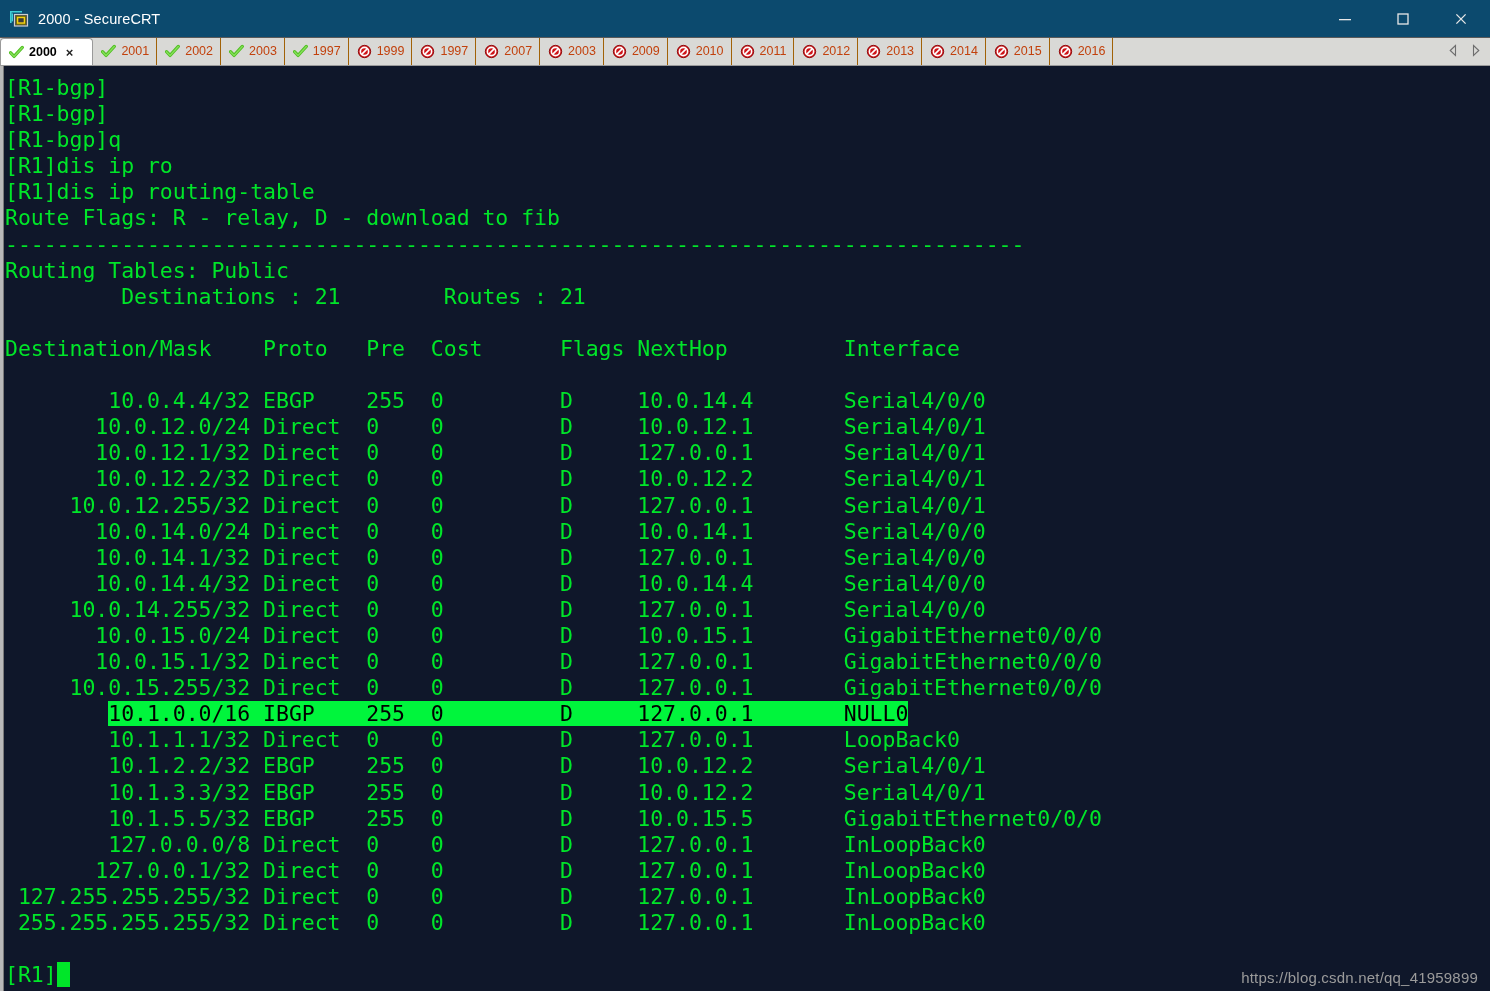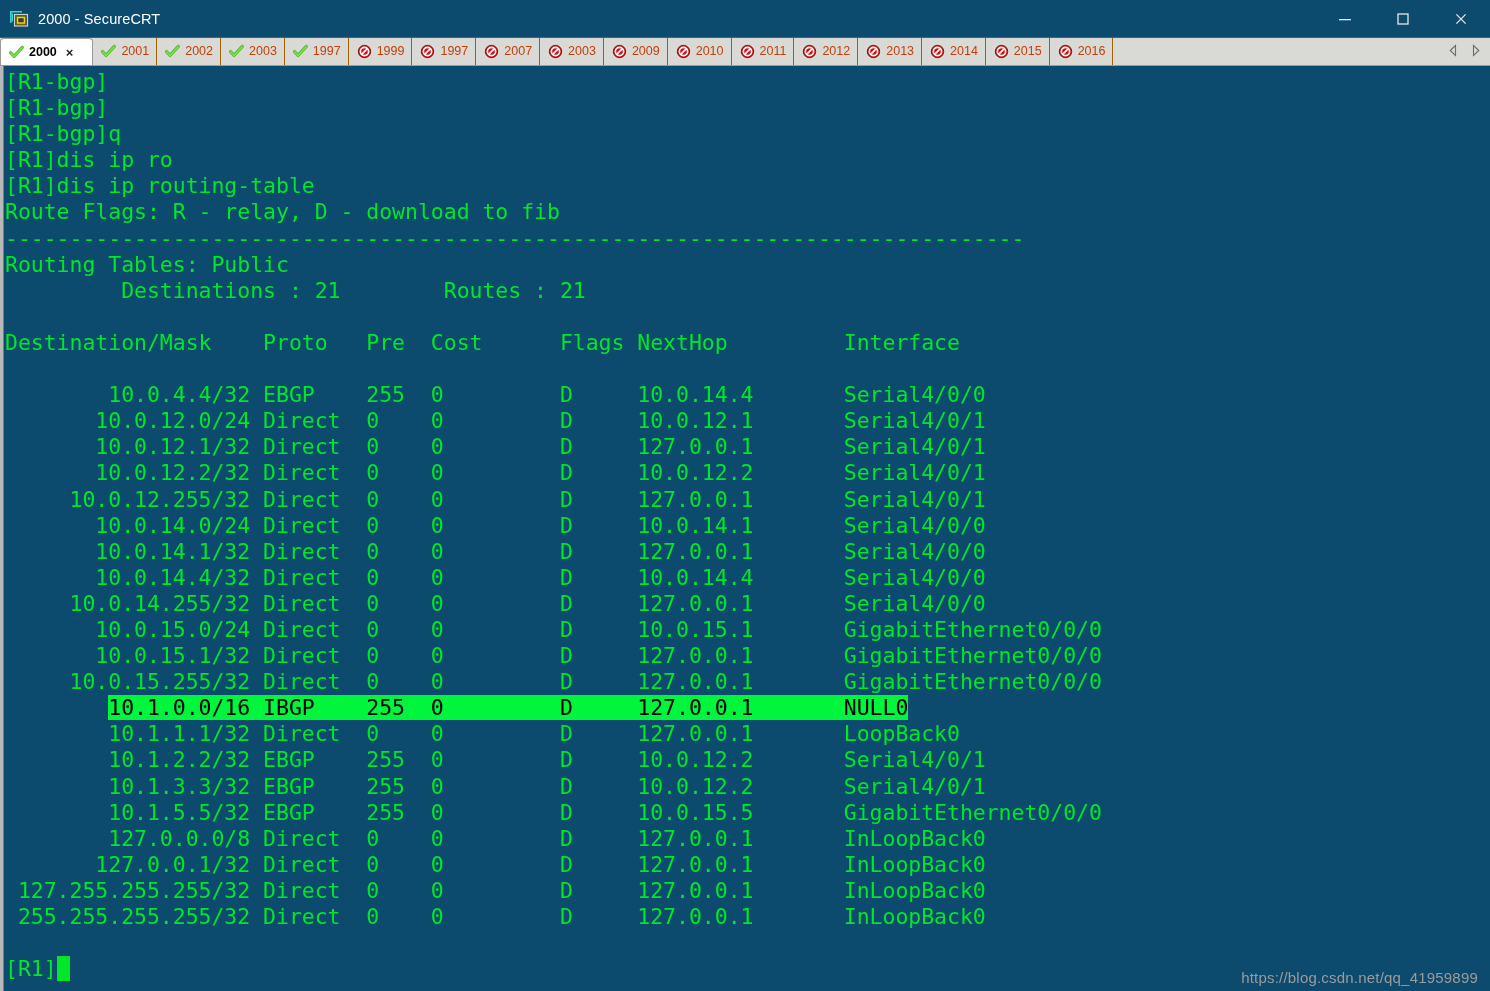--- a/index.html
+++ b/index.html
@@ -139,22 +139,22 @@
   #terminal-left-edge {
     width: 4px;
     flex: 0 0 4px;
     background: #b9b9b9;
     border-right: 1px solid #7a7a7a;
     box-sizing: border-box;
   }
   #terminal {
     flex: 1 1 auto;
     position: relative;
-    background: #0c4a6e;
-    padding-top: 1px;
+    background: #0f172a;
+    padding-top: 7px;
     overflow: hidden;
   }
   #screen {
     font-family: "DejaVu Sans Mono", monospace;
     font-size: 21.5px;
     line-height: 26.1px;
     color: #00e629;
     white-space: pre;
     letter-spacing: -0.04px;
     padding-left: 1px;

